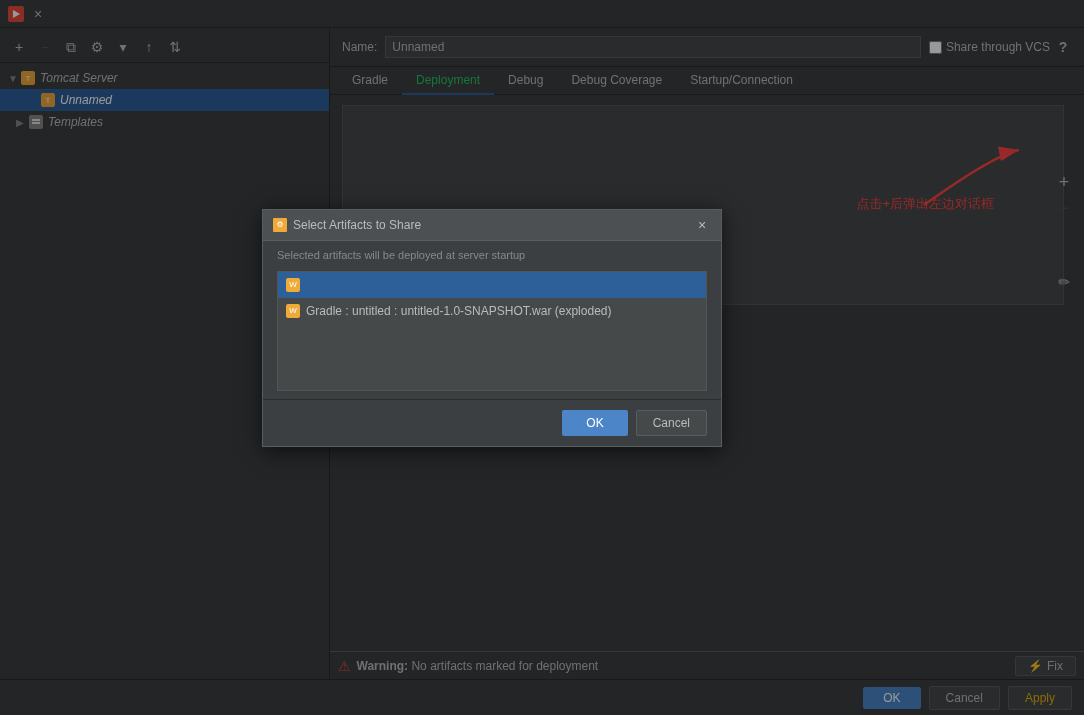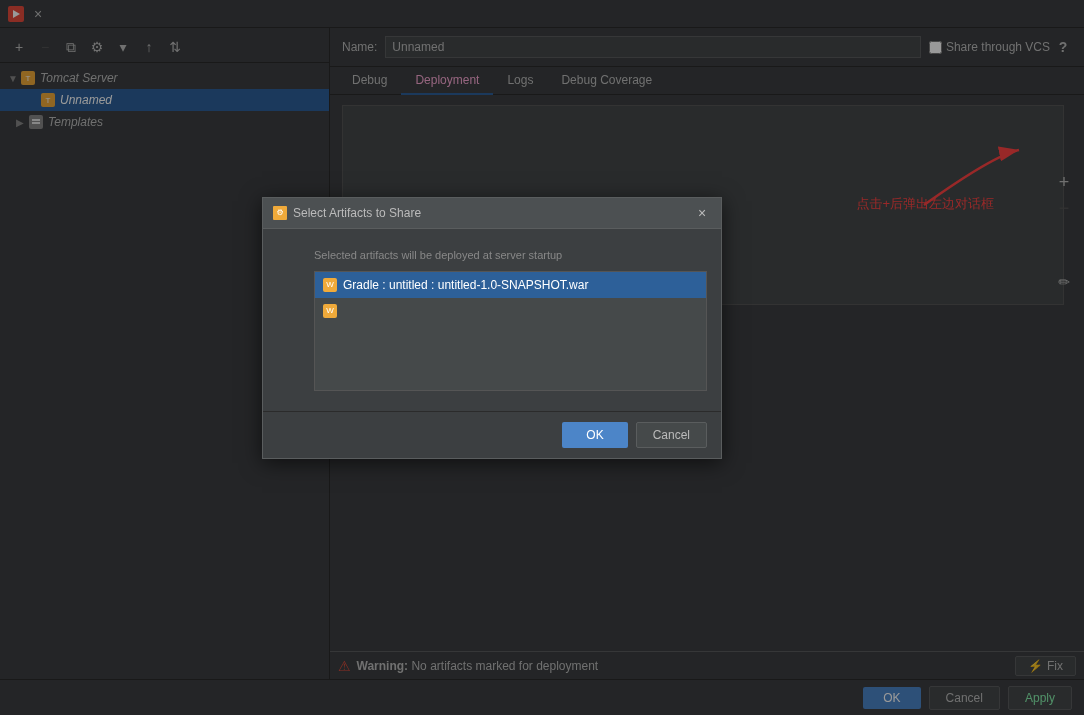--- a/index.html
+++ b/index.html
@@ -171,21 +171,21 @@
       background: #3c3f41;
     }
     .tab {
       padding: 6px 14px;
       cursor: pointer;
       font-size: 12px;
       color: #bbbbbb;
       border-bottom: 2px solid transparent;
       margin-bottom: -1px;
     }
-    .tab.active { color: #f9a8d4; border-bottom-color: #2d6099; }
+    .tab.active { color: #22c55e; border-bottom-color: #2d6099; }
 
     
     .content-panel {
       flex: 1;
       padding: 10px 12px;
       overflow-y: auto;
       position: relative;
     }
 
     
@@ -245,21 +245,21 @@
       border: 1px solid #5a5d5e;
       color: #bbbbbb;
       padding: 4px 16px;
       cursor: pointer;
       font-size: 12px;
       border-radius: 2px;
     }
     .bottom-apply-btn {
       background: #45494a;
       border: 1px solid #5a5d5e;
-      color: #86efac;
+      color: #eab308;
       padding: 4px 16px;
       cursor: pointer;
       font-size: 12px;
       border-radius: 2px;
     }
 
     
     .warning-bar {
       background: #3c3f41;
       border-top: 1px solid #5a5d5e;
@@ -347,22 +347,21 @@
       color: #bbbbbb;
       cursor: pointer;
       font-size: 14px;
       width: 18px;
       height: 18px;
       display: flex;
       align-items: center;
       justify-content: center;
     }
     .dialog-body {
-      padding: 20px 14px;
-      margin-left: 37px;
+      padding: 8px 14px;
     }
     .dialog-description {
       font-size: 11px;
       color: #888;
       margin-bottom: 10px;
     }
     .dialog-list {
       border: 1px solid #555;
       background: #45494a;
       min-height: 120px;
@@ -518,24 +517,25 @@
       <label class="name-label">Name:</label>
       <input class="name-input" type="text" value="Unnamed" style="">
       <div class="share-checkbox-area">
         <input type="checkbox" class="share-checkbox" style="">
         <span class="share-label">Share through VCS</span>
         <button class="help-btn">?</button>
       </div>
     </div>
 
     <div class="tabs-row">
+      <div class="tab">Gradle</div>
+      <div class="tab active">Deployment</div>
       <div class="tab">Debug</div>
-      <div class="tab active">Deployment</div>
-      <div class="tab">Logs</div>
       <div class="tab">Debug Coverage</div>
+      <div class="tab">Startup/Connection</div>
     </div>
 
     <div class="content-panel" style="position:relative;">
 
       <div class="deploy-area">
         <div class="deploy-list-container">
         </div>
         <div class="deploy-side-btns">
         </div>
       </div>
@@ -586,24 +586,24 @@
         <div class="dialog-title-icon">⚙</div>
         <span>Select Artifacts to Share</span>
       </div>
       <button class="dialog-close-btn">×</button>
     </div>
     <div class="dialog-body">
       <div class="dialog-description">Selected artifacts will be deployed at server startup</div>
       <div class="dialog-list">
         <div class="dialog-list-item selected">
           <div class="dialog-item-icon">W</div>
-          <span class="dialog-item-label">Gradle : untitled : untitled-1.0-SNAPSHOT.war</span>
         </div>
         <div class="dialog-list-item">
           <div class="dialog-item-icon">W</div>
+          <span class="dialog-item-label">Gradle : untitled : untitled-1.0-SNAPSHOT.war (exploded)</span>
         </div>
       </div>
     </div>
     <div class="dialog-footer">
       <button class="dialog-ok-btn">OK</button>
       <button class="dialog-cancel-btn">Cancel</button>
     </div>
   </div>
 </div>
 

